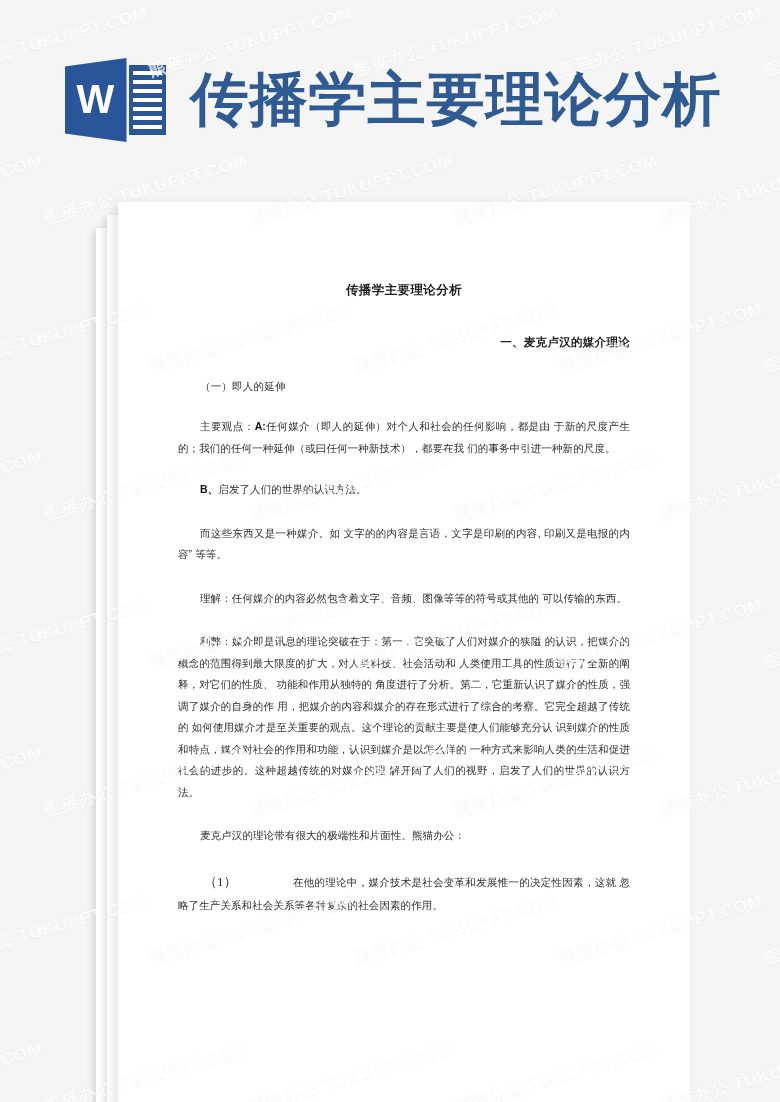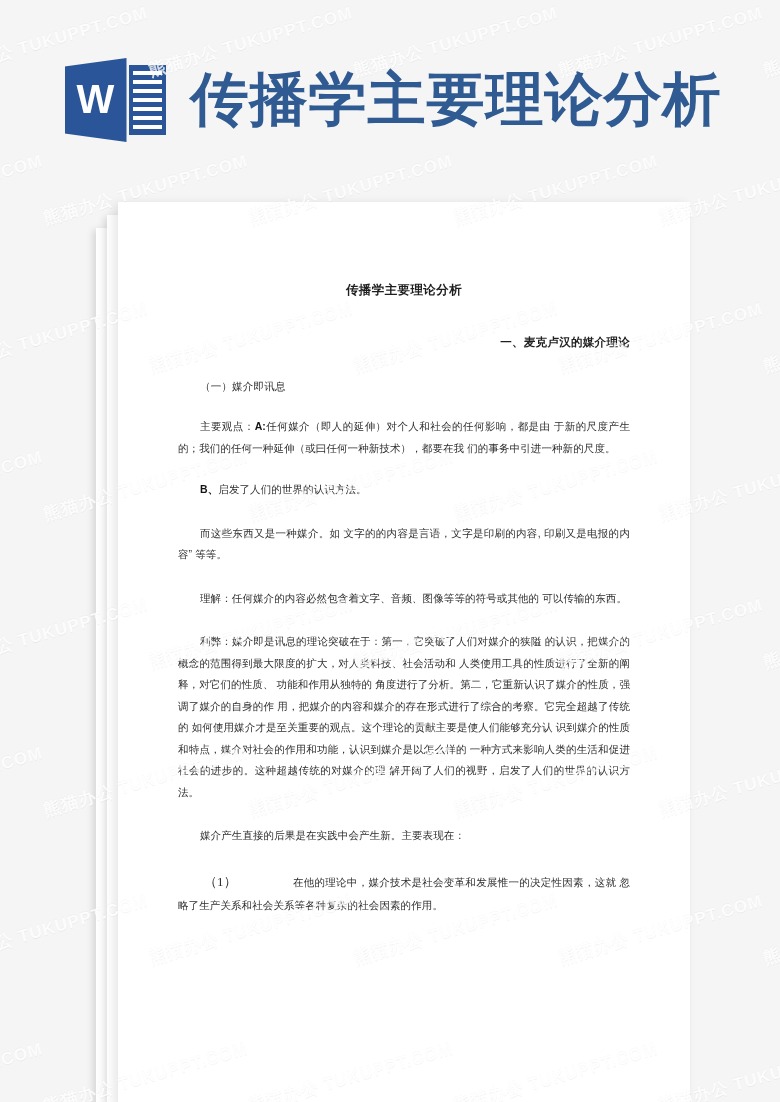--- a/index.html
+++ b/index.html
@@ -246,34 +246,34 @@
           <i></i>
       </div>
     </div>
     <div class="header-title">传播学主要理论分析</div>
   </div>
 </div>
 
 <div class="doc">
   <div class="doc-title">传播学主要理论分析</div>
   <h2>一、麦克卢汉的媒介理论</h2>
-  <h3>（一）媒介即讯息</h3>
+  <h3>（一）即人的延伸</h3>
 
   <p><span>主要观点：</span><b>A:</b><span>任何媒介（即人的延伸）对个人和社会的任何影响，都是由 于新的尺度产生的；我们的任何一种延伸（或曰任何一种新技术），都要在我 们的事务中引进一种新的尺度。</span></p>
 
 
   <p class="tight"><b>B、</b><span>启发了人们的世界的认识方法。</span></p>
 
   <p>而这些东西又是一种媒介。如 文字的的内容是言语，文字是印刷的内容, 印刷又是电报的内容” 等等。</p>
 
   <p>理解：任何媒介的内容必然包含着文字、音频、图像等等的符号或其他的 可以传输的东西。</p>
 
   <p>利弊：媒介即是讯息的理论突破在于：第一，它突破了人们对媒介的狭隘 的认识，把媒介的概念的范围得到最大限度的扩大，对人类科技、社会活动和 人类使用工具的性质进行了全新的阐释，对它们的性质、 功能和作用从独特的 角度进行了分析。第二，它重新认识了媒介的性质，强调了媒介的自身的作 用，把媒介的内容和媒介的存在形式进行了综合的考察。它完全超越了传统的 如何使用媒介才是至关重要的观点。这个理论的贡献主要是使人们能够充分认 识到媒介的性质和特点，媒介对社会的作用和功能，认识到媒介是以怎么样的 一种方式来影响人类的生活和促进社会的进步的。这种超越传统的对媒介的理 解开阔了人们的视野，启发了人们的世界的认识方法。</p>
 
-  <p>媒介产生直接的后果是在实践中会产生新。主要表现在：</p>
+  <p>麦克卢汉的理论带有很大的极端性和片面性。熊猫办公：</p>
 
   <p class="item"><span class="num">（1）</span><span>在他的理论中，媒介技术是社会变革和发展惟一的决定性因素，这就 忽略了生产关系和社会关系等各种复杂的社会因素的作用。</span></p>
 </div>
 
 <div class="watermark-layer">
     <div class="wm" style="left: -60px; top: 30px;">熊猫办公 TUKUPPT.COM</div>
     <div class="wm" style="left: 145px; top: 30px;">熊猫办公 TUKUPPT.COM</div>
     <div class="wm" style="left: 350px; top: 30px;">熊猫办公 TUKUPPT.COM</div>
     <div class="wm" style="left: 555px; top: 30px;">熊猫办公 TUKUPPT.COM</div>
     <div class="wm" style="left: 760px; top: 30px;">熊猫办公 TUKUPPT.COM</div>

